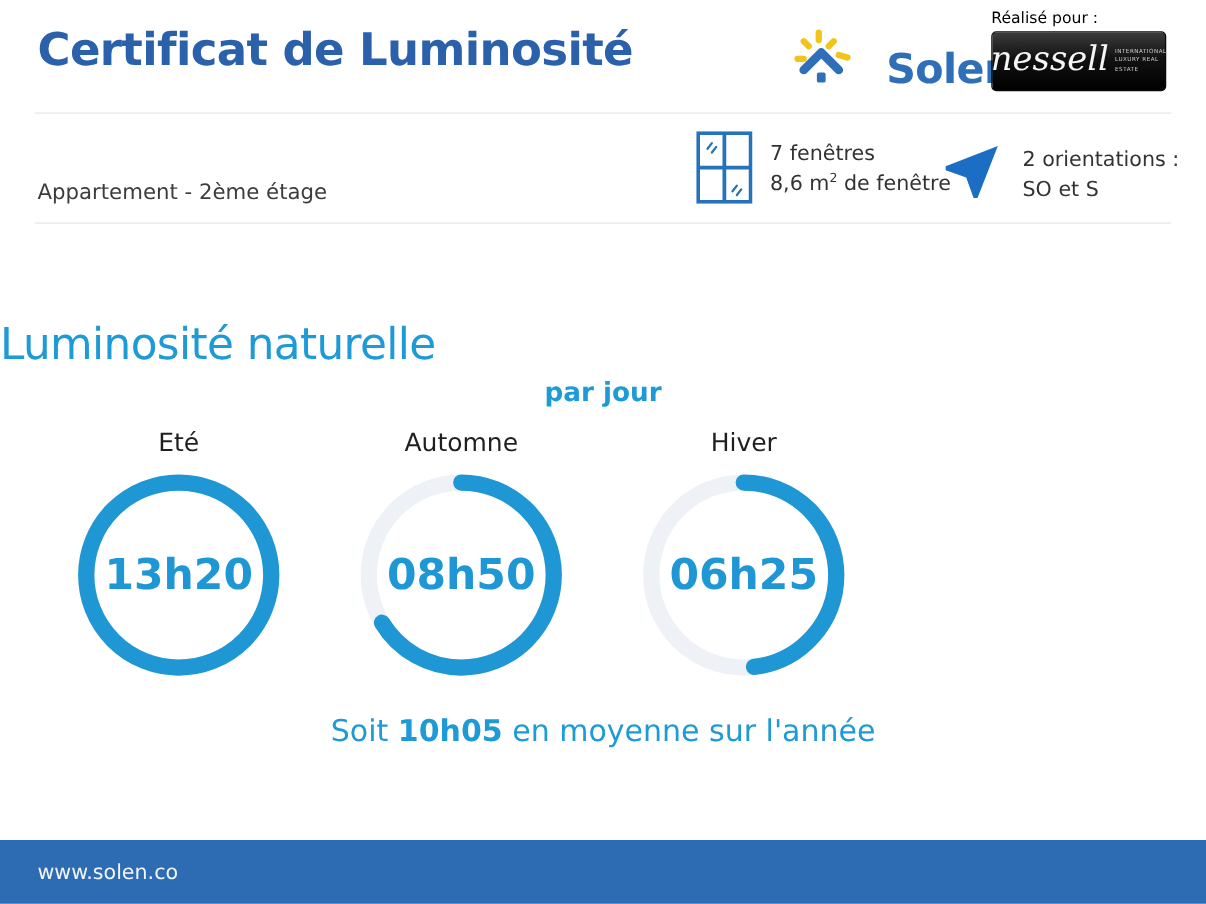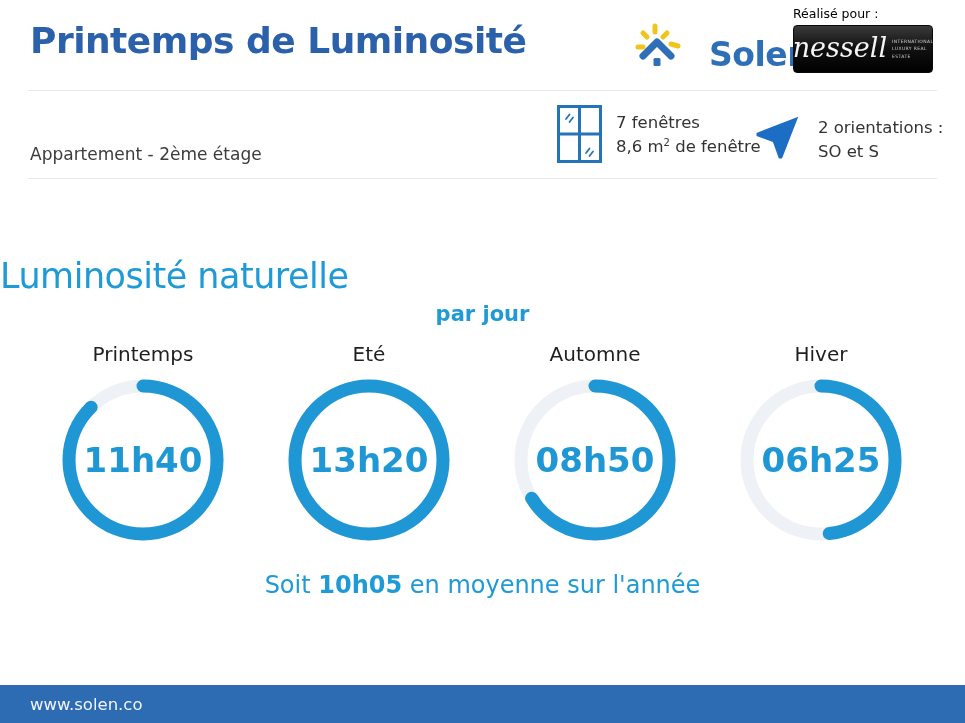--- a/index.html
+++ b/index.html
@@ -36,29 +36,29 @@
   .gauges{position:absolute;left:30px;top:342px;width:905px;display:flex;}
   .gauge-col{width:226px;display:flex;flex-direction:column;align-items:center;}
   .season-label{font-size:20px;color:#1F1F1F;margin-bottom:11px;}
   .gauge{position:relative;width:166px;height:166px;}
   .gauge svg{display:block;}
   .gauge-value{position:absolute;inset:0;display:flex;align-items:center;justify-content:center;font-size:34px;font-weight:bold;color:#1E97D4;letter-spacing:0;}
   .average-line{position:absolute;left:0;right:0;top:571px;text-align:center;font-size:24px;color:#1E9AD6;}
   .average-line .avg-strong{font-weight:bold;}
 
   
-  .footer-bar{position:absolute;left:0;right:0;bottom:0;height:38px;background:#2D6BB3;display:flex;align-items:center;padding-left:30px;box-sizing:border-box;}
+  .footer-bar{position:absolute;left:0;right:0;bottom:0;height:51px;background:#2D6BB3;display:flex;align-items:center;padding-left:30px;box-sizing:border-box;}
   .footer-url{color:#F2F5FA;font-size:16.5px;}
 </style>
 </head>
 <body>
 
 <div class="page">
 
-  <div class="page-title">Printemps de Luminosité</div>
+  <div class="page-title">Certificat de Luminosité</div>
 
   <div class="solen-brand">
     <span>
       <svg width="48" height="48" viewBox="0 0 48 48">
         <path d="M10 34 L24 20 L38 34" fill="none" stroke="#2E6FB7" stroke-width="7" stroke-linecap="round" stroke-linejoin="round"></path>
         <rect x="20.5" y="36" width="7" height="8" rx="1.5" fill="#2E6FB7"></rect>
         <g stroke="#F0C419" stroke-width="5" stroke-linecap="round">
           <line x1="5" y1="25" x2="10" y2="25"></line>
           <line x1="10" y1="11" x2="14" y2="15"></line>
           <line x1="22" y1="4" x2="22" y2="10"></line>
@@ -113,30 +113,20 @@
     <span>SO et S</span>
   </div>
 
   <div class="divider divider-2"></div>
 
   <div class="chart-title">Luminosité naturelle</div>
   <div class="chart-subtitle">par jour</div>
 
   <div class="gauges">
     <div class="gauge-col">
-      <div class="season-label">Printemps</div>
-      <div class="gauge">
-        <svg width="166" height="166" viewBox="0 0 166 166">
-          <circle class="track" cx="83" cy="83" r="74" fill="none" stroke-width="13" stroke="#EEF1F5"></circle>
-          <circle class="arc" cx="83" cy="83" r="74" fill="none" stroke-width="13" stroke-linecap="round" transform="rotate(-90 83 83)" stroke="#1E97D4" stroke-dasharray="406.83624863987825 464.9557127312894"></circle>
-        </svg>
-        <div class="gauge-value">11h40</div>
-      </div>
-    </div>
-    <div class="gauge-col">
       <div class="season-label">Eté</div>
       <div class="gauge">
         <svg width="166" height="166" viewBox="0 0 166 166">
           <circle class="track" cx="83" cy="83" r="74" fill="none" stroke-width="13" stroke="#EEF1F5"></circle>
           <circle class="arc" cx="83" cy="83" r="74" fill="none" stroke-width="13" stroke-linecap="round" transform="rotate(-90 83 83)" stroke="#1E97D4" stroke-dasharray="464.9557127312894 464.9557127312894"></circle>
         </svg>
         <div class="gauge-value">13h20</div>
       </div>
     </div>
     <div class="gauge-col">

